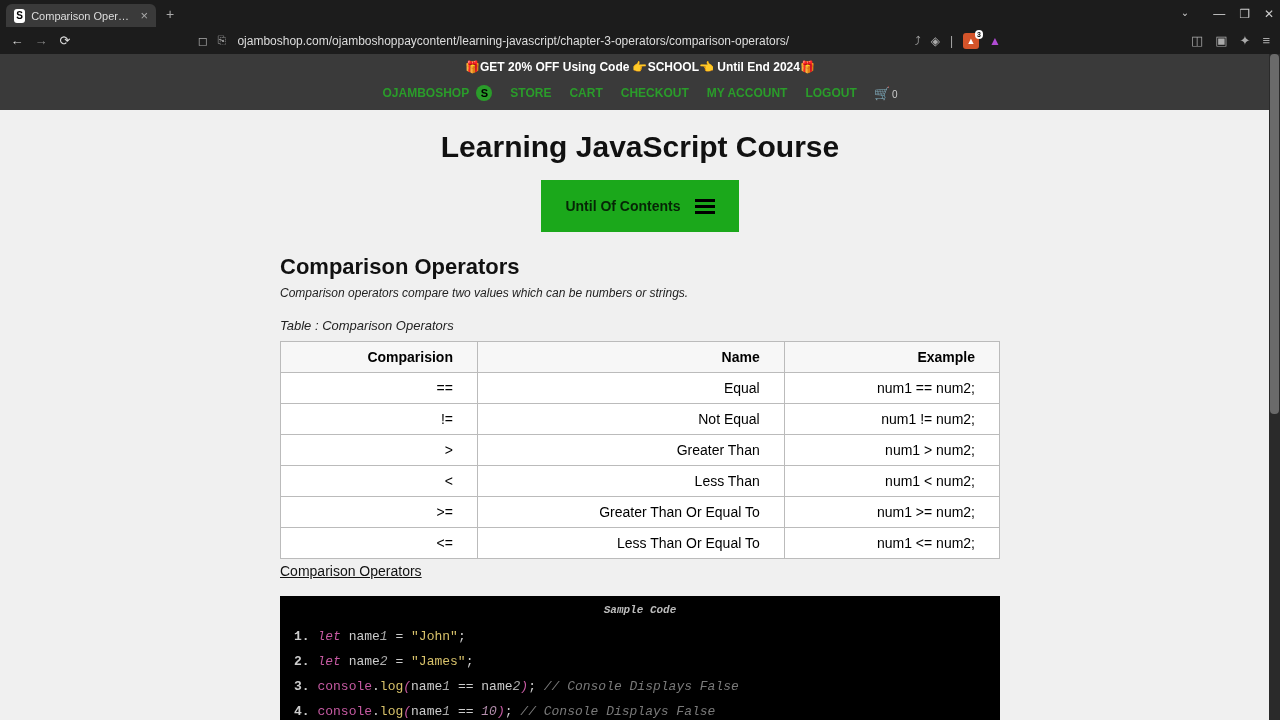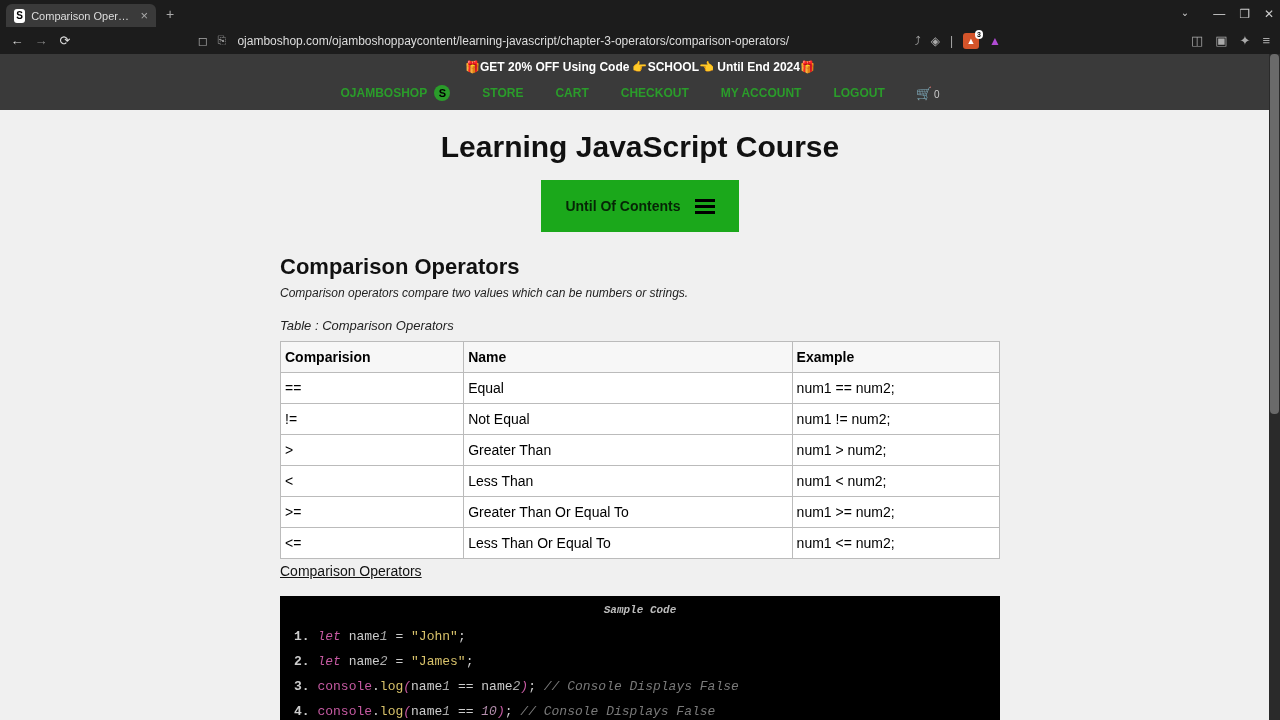--- a/index.html
+++ b/index.html
@@ -80,21 +80,21 @@
   color: #fff;
   font-size: 12px;
   font-weight: bold;
   text-align: center;
   padding: 6px 12px;
 }
 .nav-menu {
   background: #3a3a3a;
   display: flex;
   justify-content: center;
-  gap: 32px;
+  gap: 18px;
   padding: 4px 0 8px 0;
   align-items: center;
 }
 .nav-menu a {
   color: #2a9c2a;
   font-weight: bold;
   font-size: 12px;
   text-decoration: none;
   cursor: pointer;
 }
@@ -160,22 +160,22 @@
 .section-p { font-size: 12px; color: #222; margin-bottom: 18px; font-style: italic; }
 .table-caption { font-style: italic; font-size: 13px; color: #222; margin-bottom: 8px; }
 table.data {
   width: 100%;
   border-collapse: collapse;
   background: #fff;
   font-size: 14px;
 }
 table.data th, table.data td {
   border: 1px solid #bbb;
-  padding: 7px 4px;
-  text-align: left;
+  padding: 7px 24px;
+  text-align: right;
 }
 table.data th { background: #f7f7f7; font-weight: bold; }
 .table-footer-link { font-size: 14px; color: #111; text-decoration: underline; margin-top: 4px; display:inline-block; cursor:pointer;}
 
 .code-block {
   background: #000;
   margin-top: 16px;
   padding: 8px 0 14px 0;
   font-family: "Courier New", monospace;
   font-size: 13px;

